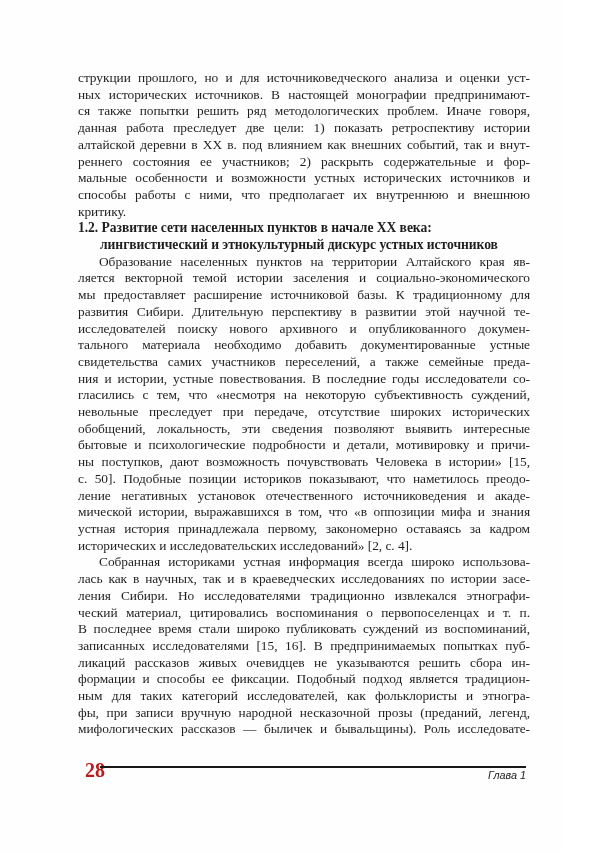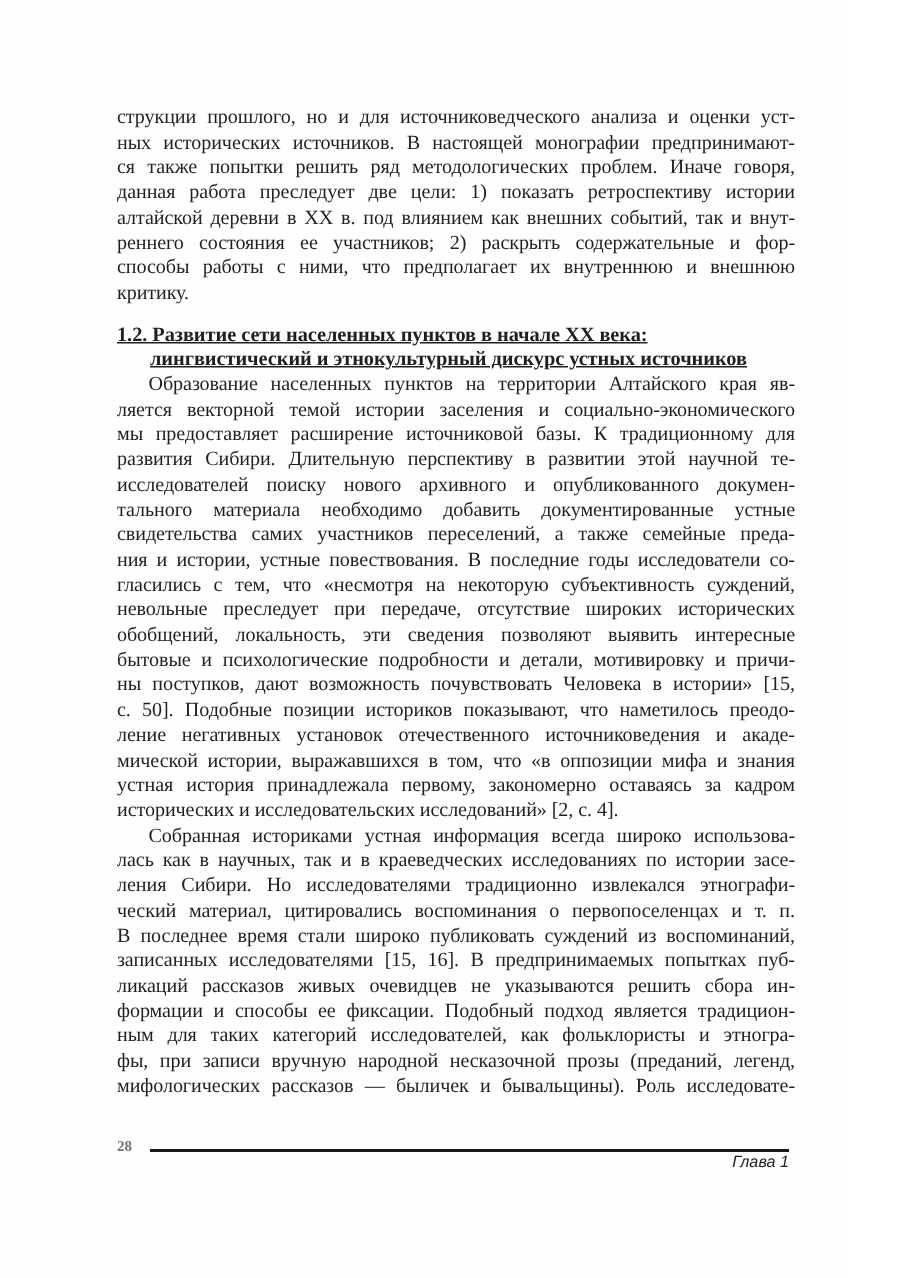--- a/index.html
+++ b/index.html
@@ -37,42 +37,40 @@
     text-align-last: justify;
   }
   .line.final {
     text-align: left;
     text-align-last: left;
   }
   .line.indented {
     text-indent: 21px;
   }
   .heading {
-    margin-top: 11px;
     font-weight: 700;
     font-size: 13.6px;
-    text-decoration: underline;
   }
   .heading .h-rest {
     padding-left: 22px;
   }
   .footer {
     position: absolute;
     left: 78px;
     top: 757px;
     width: 452px;
     height: 30px;
   }
   .pagenum {
     position: absolute;
-    left: 0;
+    left: 7px;
     top: 2px;
     font-weight: 700;
-    font-size: 10px;
-    color: #737373;
+    font-size: 20px;
+    color: #b91c1c;
   }
   .rule {
     position: absolute;
     left: 22px;
     top: 9px;
     width: 426px;
     height: 1.7px;
     background: #181818;
   }
   .chapter {
@@ -91,20 +89,21 @@
 
 <div class="page">
   <main class="textblock" id="textblock">
       <div class="para">
         <div class="line justified">струкции прошлого, но и для источниковедческого анализа и оценки уст-</div>
         <div class="line justified">ных исторических источников. В настоящей монографии предпринимают-</div>
         <div class="line justified">ся также попытки решить ряд методологических проблем. Иначе говоря,</div>
         <div class="line justified">данная работа преследует две цели: 1) показать ретроспективу истории</div>
         <div class="line justified">алтайской деревни в XX в. под влиянием как внешних событий, так и внут-</div>
         <div class="line justified">реннего состояния ее участников; 2) раскрыть содержательные и фор-</div>
+        <div class="line justified">мальные особенности и возможности устных исторических источников и</div>
         <div class="line justified">способы работы с ними, что предполагает их внутреннюю и внешнюю</div>
         <div class="line final">критику.</div>
       </div>
       <div class="heading">
         <div class="line h-first">1.2. Развитие сети населенных пунктов в начале XX века:</div>
         <div class="line h-rest">лингвистический и этнокультурный дискурс устных источников</div>
       </div>
       <div class="para">
         <div class="line indented justified">Образование населенных пунктов на территории Алтайского края яв-</div>
         <div class="line justified">ляется векторной темой истории заселения и социально-экономического</div>

